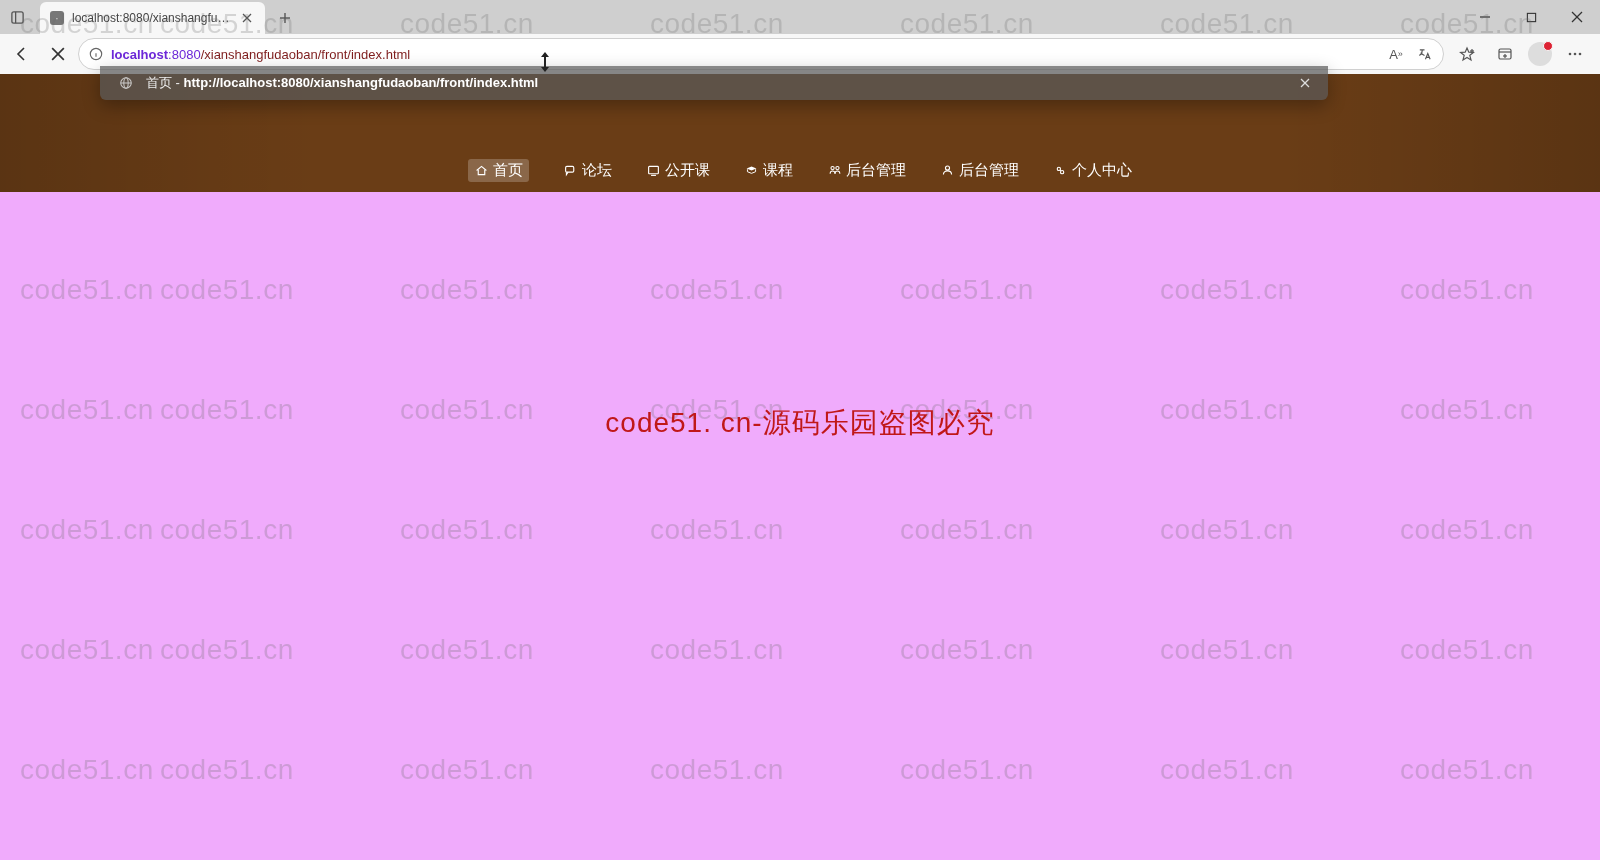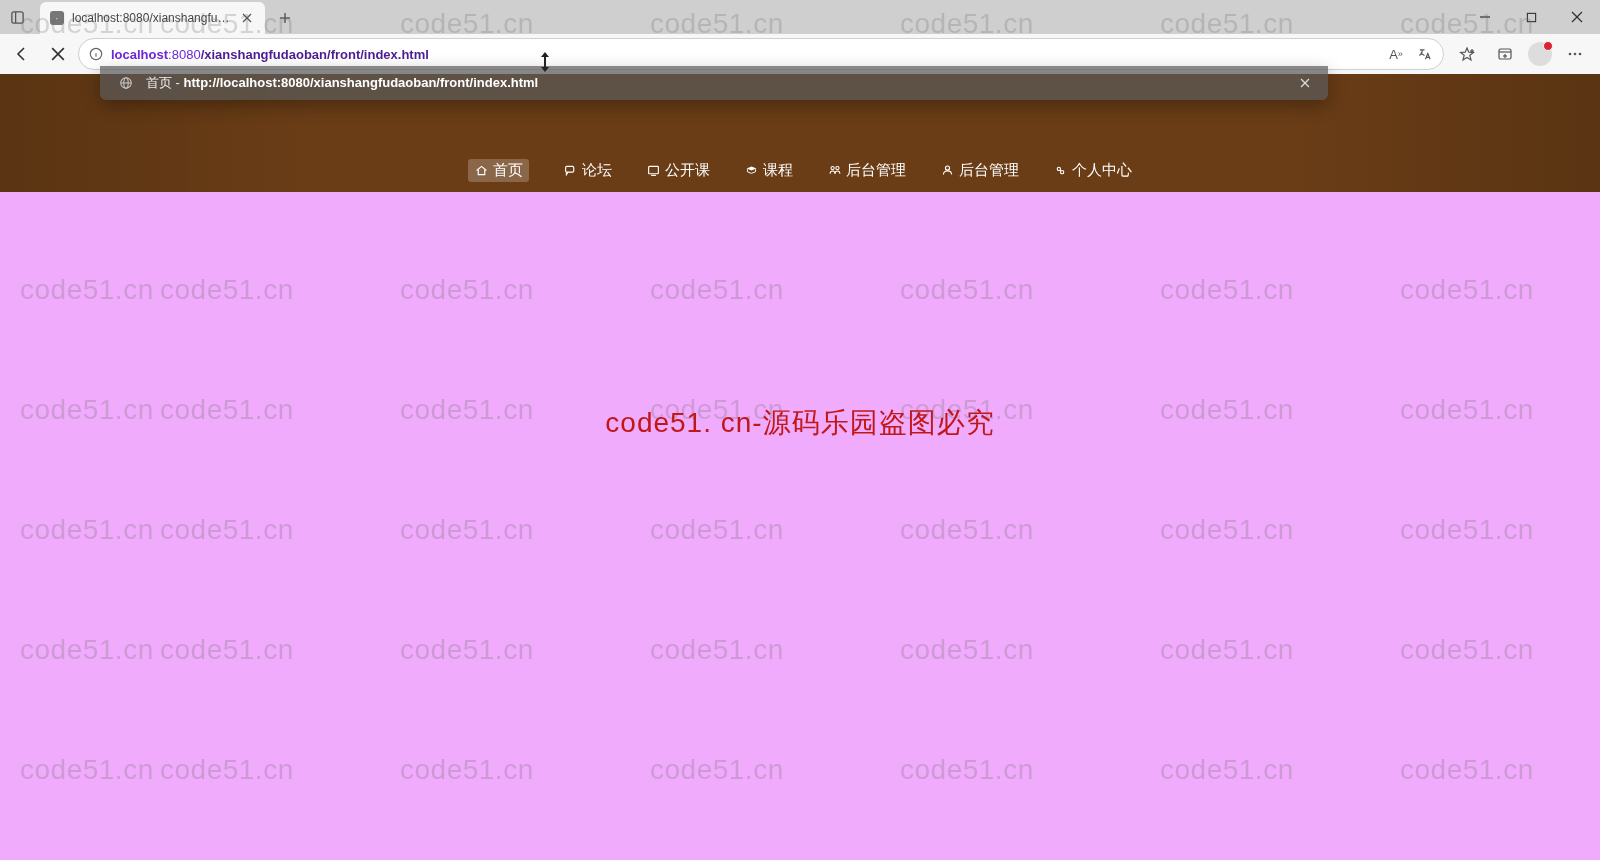--- a/index.html
+++ b/index.html
@@ -16,21 +16,21 @@
 .new-tab { width:28px; height:28px; display:flex; align-items:center; justify-content:center; color:#555; margin-left:6px; margin-bottom:2px; }
 .win-controls { position:absolute; right:0; top:0; height:34px; display:flex; }
 .win-btn { width:46px; height:34px; display:flex; align-items:center; justify-content:center; color:#333; }
 .win-btn svg { stroke:#333; }
 
 .toolbar { height:40px; background:#f7f7f7; display:flex; align-items:center; padding:0 6px; gap:4px; }
 .tool-btn { width:32px; height:32px; display:flex; align-items:center; justify-content:center; color:#555; border-radius:4px; }
 .addr-bar { flex:1; height:32px; background:#fff; border:1px solid #d0d0d0; border-radius:16px; display:flex; align-items:center; padding:0 10px; gap:8px; font-size:13px; color:#444; position:relative; }
 .addr-bar .lock { color:#666; display:flex; }
 .addr-text span.host { color:#6d28d9; }
-.addr-text span.path { color:#4c1d95;font-weight:bold; }
+.addr-text span.path { color:#7f1d1d; }
 .addr-right { display:flex; gap:10px; align-items:center; color:#555; }
 .addr-right .icon { width:18px; height:18px; display:flex; align-items:center; justify-content:center; }
 .toolbar-right { display:flex; align-items:center; gap:8px; padding:0 4px; }
 .toolbar-right .icon { width:30px; height:30px; display:flex; align-items:center; justify-content:center; color:#555; border-radius:4px; }
 .avatar { width:24px; height:24px; border-radius:50%; background:#ddd; position:relative; }
 .avatar::after { content:""; position:absolute; right:-1px; top:-1px; width:8px; height:8px; border-radius:50%; background:#d23; border:1.5px solid #f7f7f7; }
 
 
 .suggestions { position:absolute; left:100px; top:66px; width:1228px; background:rgba(90,90,90,0.72); border-radius:0 0 6px 6px; box-shadow:0 6px 18px rgba(0,0,0,.3); z-index:50; overflow:hidden; }
 .sugg-row { display:flex; align-items:center; height:34px; padding:0 18px; gap:12px; color:#e8e8e8; font-size:13px; }

